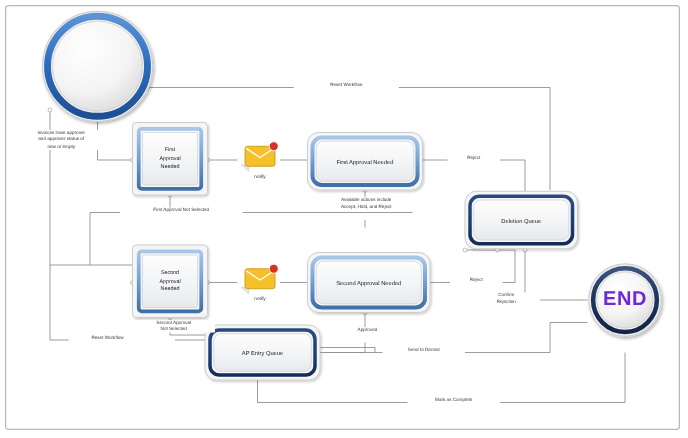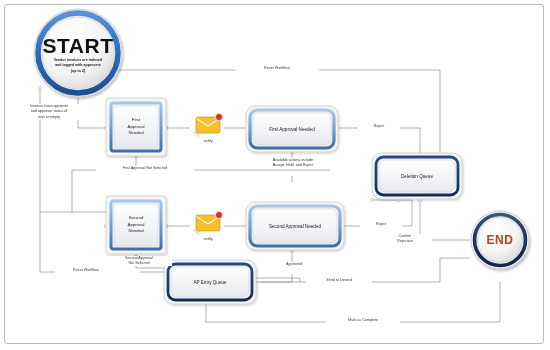--- a/index.html
+++ b/index.html
@@ -43,21 +43,21 @@
     font-size:3.7px;
     line-height:1.45;
     background:#fff;
   }
   .startTitle{
     font-size:21px;font-weight:bold;letter-spacing:.5px;color:#111;
   }
   .startSub{
     font-size:3.6px;line-height:1.4;color:#222;text-align:center;font-weight:bold;
   }
-  .endTitle{font-size:12px;font-weight:bold;color:#c2410c;letter-spacing:.5px;}
+  .endTitle{font-size:16px;font-weight:bold;color:#6d28d9;letter-spacing:.5px;}
   .boxLabel{font-size:4.6px;color:#222;}
   .smallBoxLabel{font-size:4.3px;line-height:1.5;color:#222;}
   .notifyLabel{font-size:3.8px;color:#333;text-align:center;}
 </style>
 </head>
 <body>
 
 <div id="canvas">
 
   <div id="frame"></div>
@@ -248,28 +248,20 @@
     </g>
 
     <g>
       <path d="M193 230 L199 230 L199 235 Z" fill="#e6e6e6" stroke="#c6c6c6" stroke-width="0.4"></path>
       <rect x="196" y="215" width="24" height="16" rx="2" fill="#f5c02a" stroke="#c99a15" stroke-width="0.7"></rect>
       <path d="M196.8 216.6 L208 224 L219.2 216.6" fill="none" stroke="#ffffff" stroke-width="1.1"></path>
       <circle cx="219" cy="215" r="3.6" fill="#d93025" stroke="#ffffff" stroke-width="0.7"></circle>
     </g>
   </svg>
 
-  <div class="nodeText" style="left:42px;top:28px;width:72px;height:52px;flex-direction:column;">
-    <div class="startTitle">START</div>
-    <div class="startSub">
-      <div>Vendor invoices are indexed</div>
-      <div>and tagged with approvers</div>
-      <div>(up to 2)</div>
-    </div>
-  </div>
 
   <div class="nodeText endTitle" style="left:474px;top:231px;width:52px;height:18px;">END</div>
 
   <div class="nodeText smallBoxLabel" style="left:114px;top:106px;width:44px;height:42px;flex-direction:column;">
     <div>First</div>
     <div>Approval</div>
     <div>Needed</div>
   </div>
 
   <div class="nodeText smallBoxLabel" style="left:114px;top:204px;width:44px;height:42px;flex-direction:column;">

